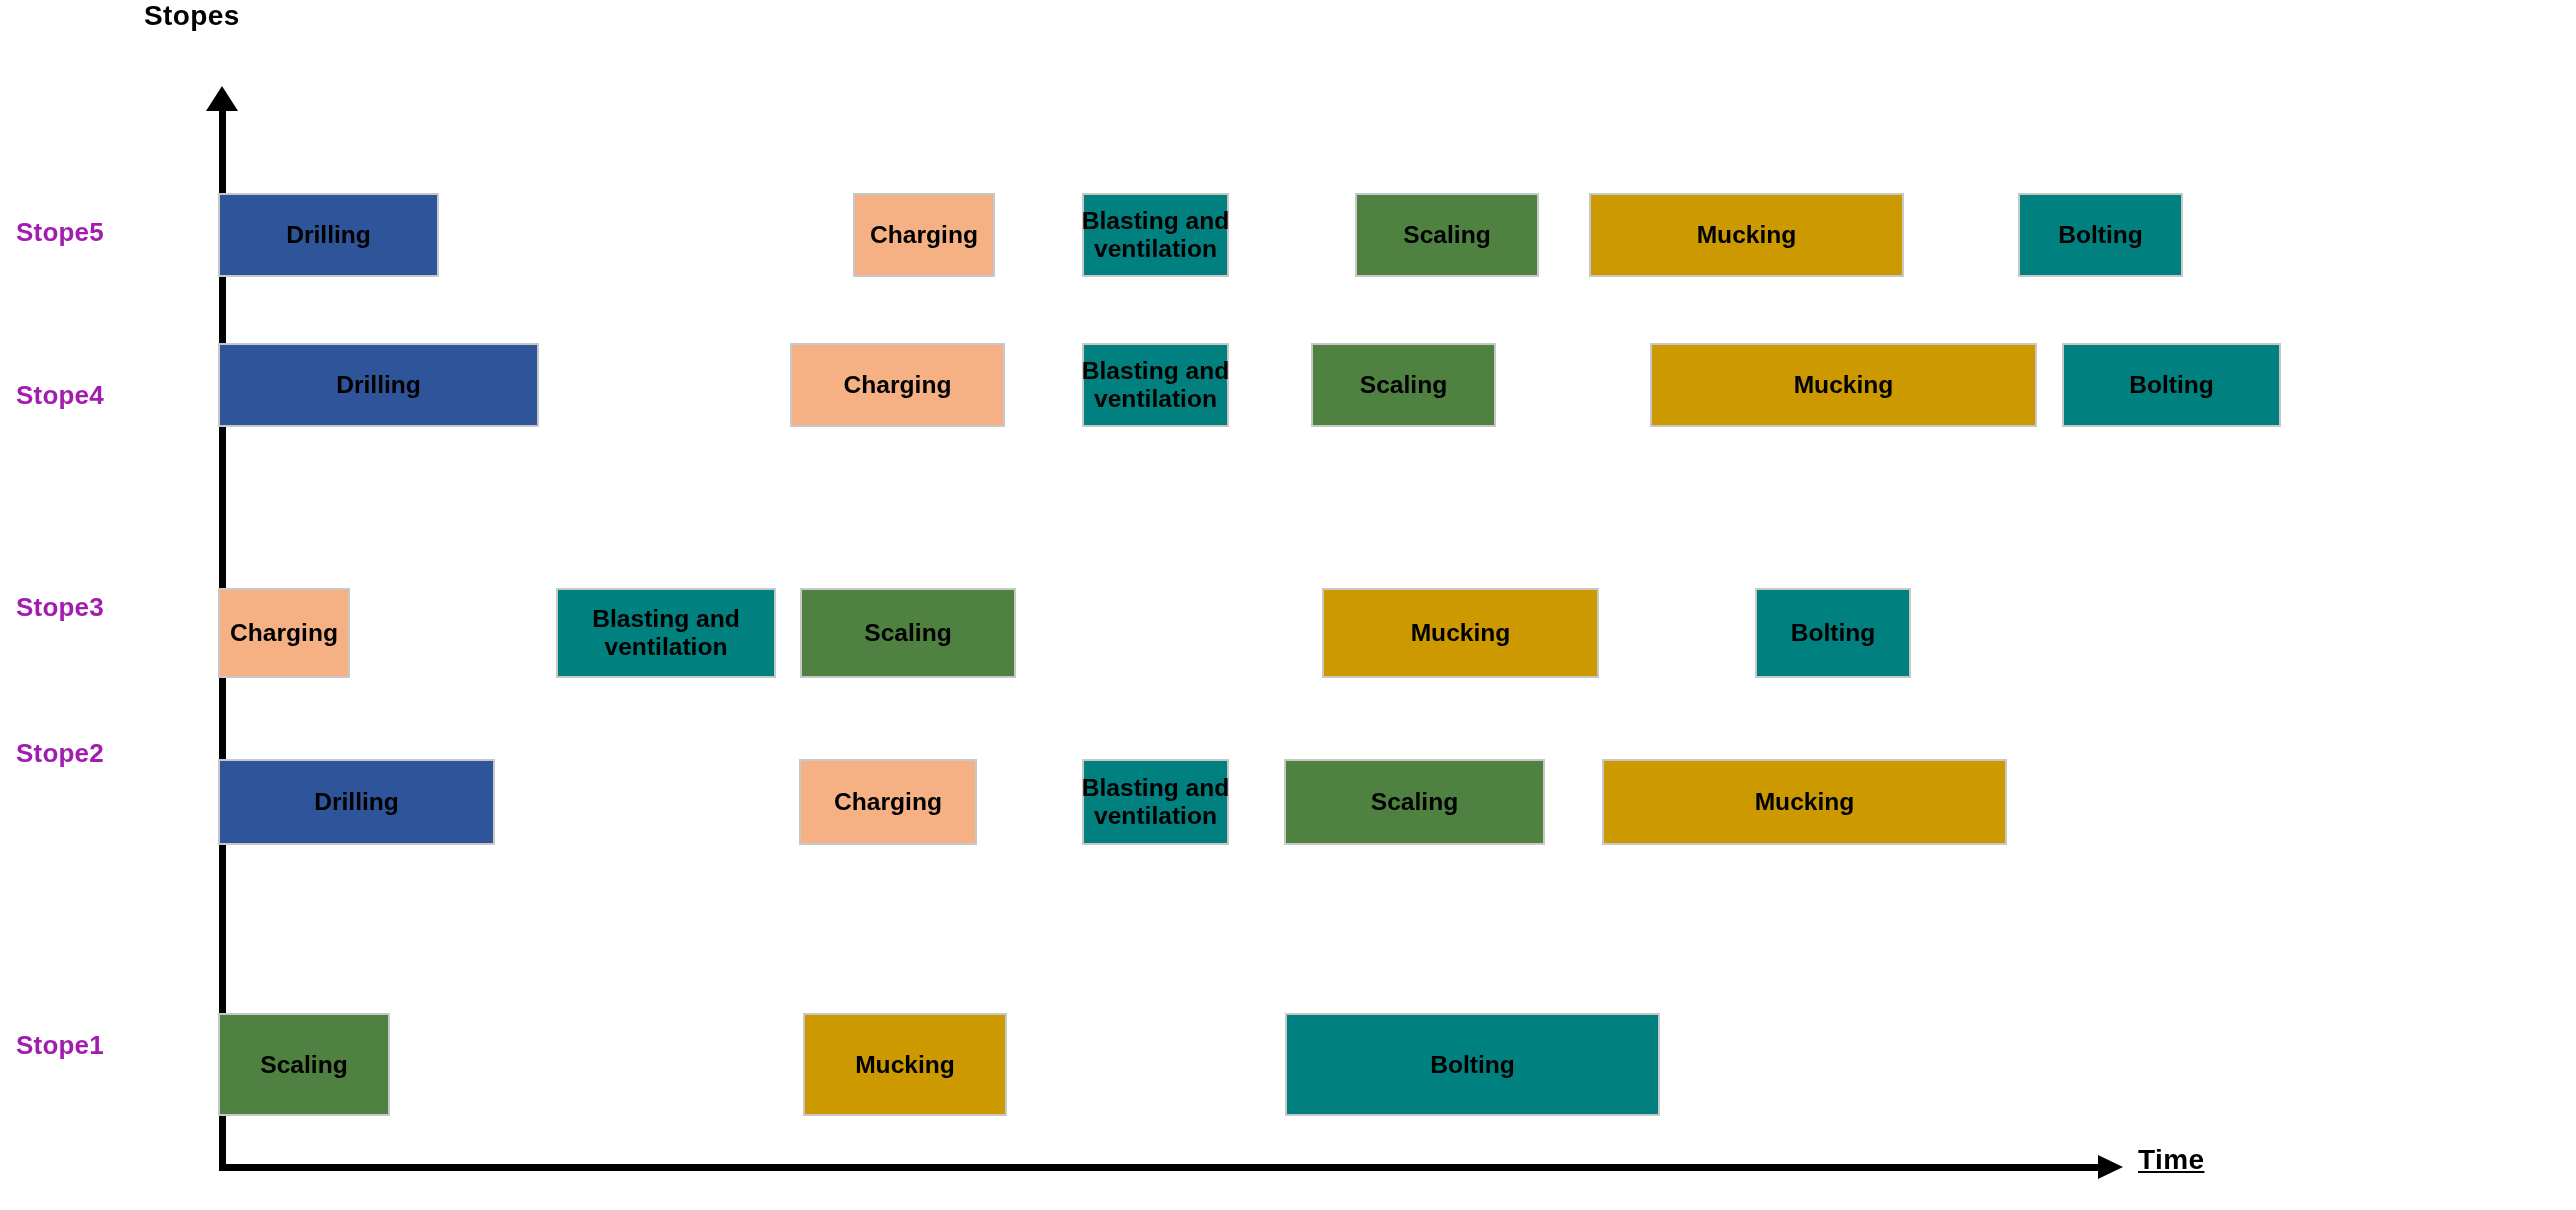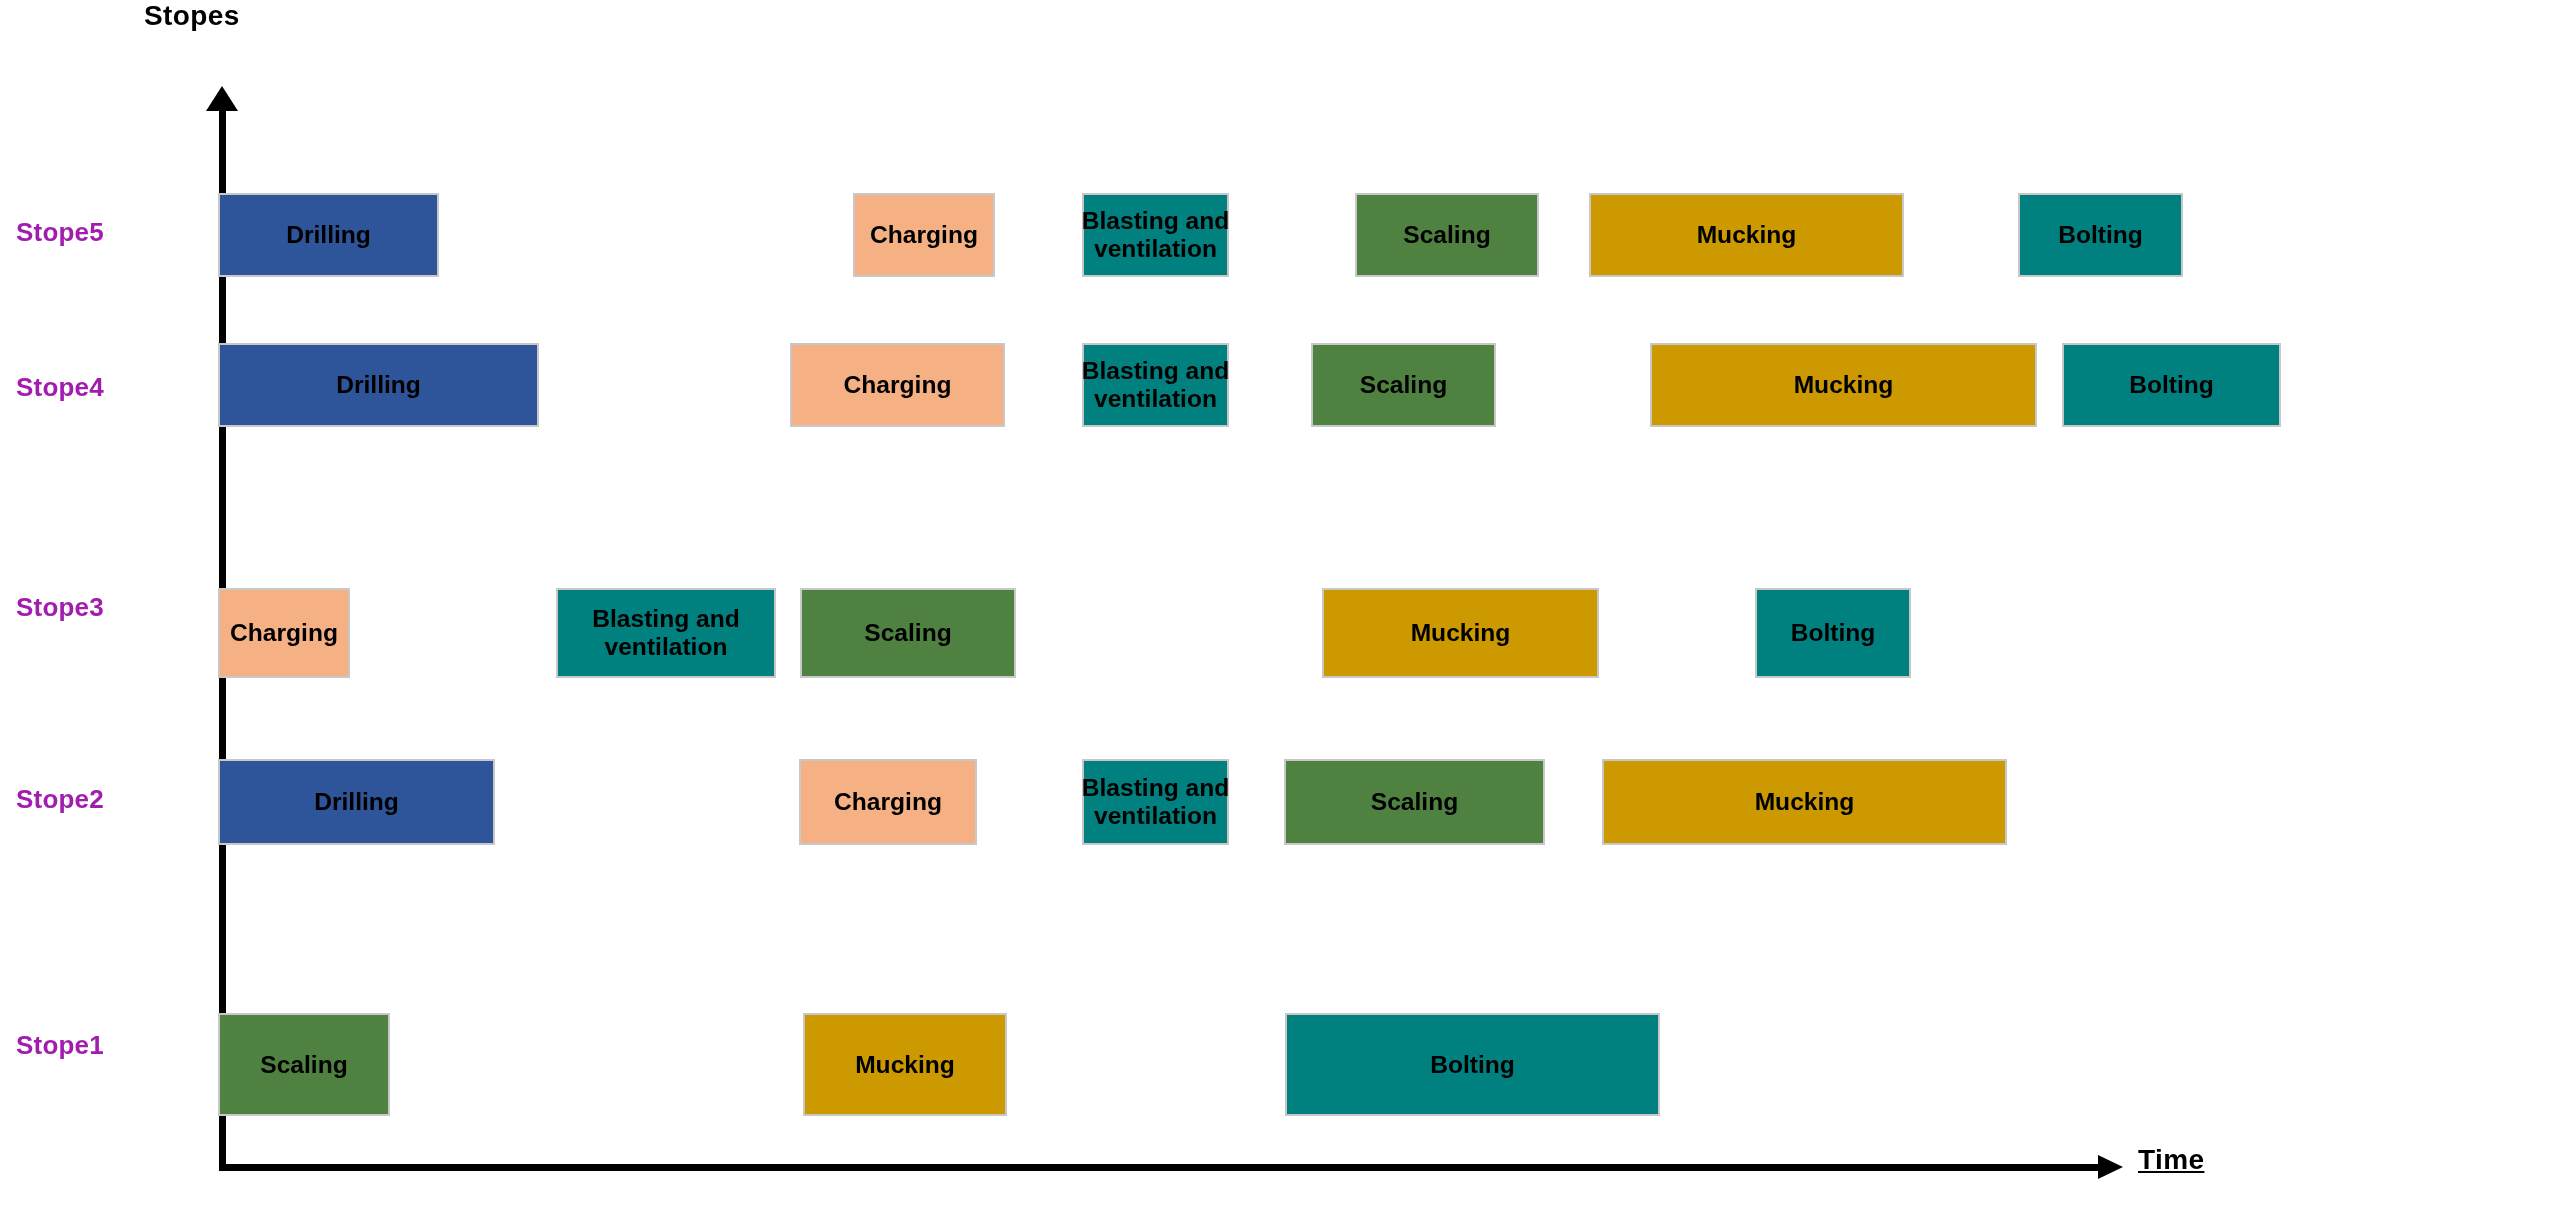--- a/index.html
+++ b/index.html
@@ -129,21 +129,21 @@
       </div>
       <div class="bar" style="left: 1355px; width: 184px; top: 193px; height: 84px; background: rgb(79, 129, 65);">
         <div class="bar-label">Scaling</div>
       </div>
       <div class="bar" style="left: 1589px; width: 315px; top: 193px; height: 84px; background: rgb(204, 153, 0);">
         <div class="bar-label">Mucking</div>
       </div>
       <div class="bar" style="left: 2018px; width: 165px; top: 193px; height: 84px; background: rgb(0, 128, 127);">
         <div class="bar-label">Bolting</div>
       </div>
-      <div class="row-label" style="top: 372px;">Stope4</div>
+      <div class="row-label" style="top: 380px;">Stope4</div>
       <div class="bar" style="left: 218px; width: 321px; top: 343px; height: 84px; background: rgb(46, 85, 154);">
         <div class="bar-label">Drilling</div>
       </div>
       <div class="bar" style="left: 790px; width: 215px; top: 343px; height: 84px; background: rgb(245, 177, 131);">
         <div class="bar-label">Charging</div>
       </div>
       <div class="bar" style="left: 1082px; width: 147px; top: 343px; height: 84px; background: rgb(0, 128, 127);">
         <div class="bar-label two-line">Blasting and<br>ventilation</div>
       </div>
       <div class="bar" style="left: 1311px; width: 185px; top: 343px; height: 84px; background: rgb(79, 129, 65);">
@@ -164,21 +164,21 @@
       </div>
       <div class="bar" style="left: 800px; width: 216px; top: 588px; height: 90px; background: rgb(79, 129, 65);">
         <div class="bar-label">Scaling</div>
       </div>
       <div class="bar" style="left: 1322px; width: 277px; top: 588px; height: 90px; background: rgb(204, 153, 0);">
         <div class="bar-label">Mucking</div>
       </div>
       <div class="bar" style="left: 1755px; width: 156px; top: 588px; height: 90px; background: rgb(0, 128, 127);">
         <div class="bar-label">Bolting</div>
       </div>
-      <div class="row-label" style="top: 784px;">Stope2</div>
+      <div class="row-label" style="top: 738px;">Stope2</div>
       <div class="bar" style="left: 218px; width: 277px; top: 759px; height: 86px; background: rgb(46, 85, 154);">
         <div class="bar-label">Drilling</div>
       </div>
       <div class="bar" style="left: 799px; width: 178px; top: 759px; height: 86px; background: rgb(245, 177, 131);">
         <div class="bar-label">Charging</div>
       </div>
       <div class="bar" style="left: 1082px; width: 147px; top: 759px; height: 86px; background: rgb(0, 128, 127);">
         <div class="bar-label two-line">Blasting and<br>ventilation</div>
       </div>
       <div class="bar" style="left: 1284px; width: 261px; top: 759px; height: 86px; background: rgb(79, 129, 65);">

